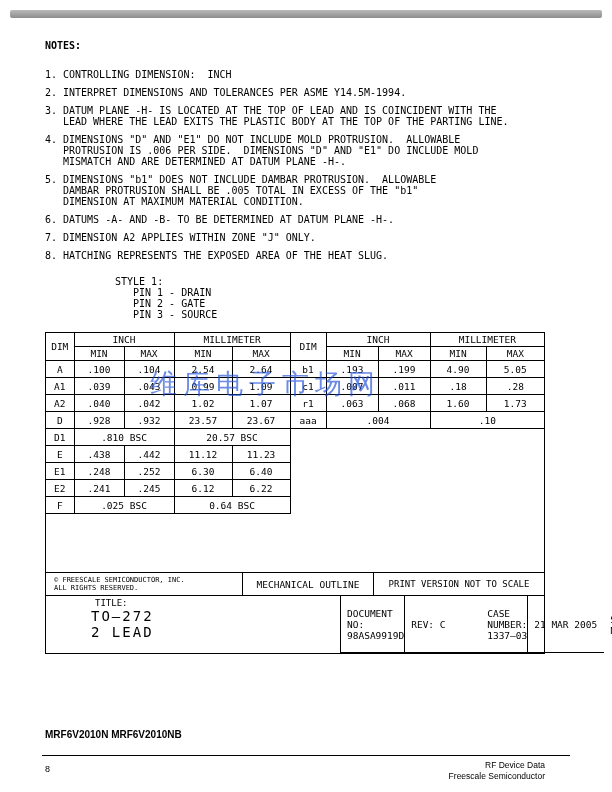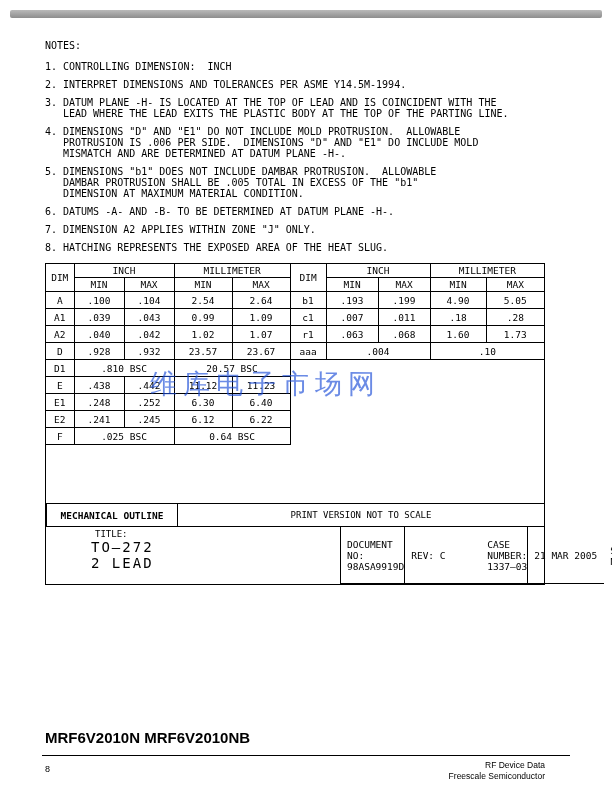--- a/index.html
+++ b/index.html
@@ -4,21 +4,21 @@
 <style>
   html,body{margin:0;padding:0;background:#e8e8e8;}
   .page{width:612px;height:792px;background:#ffffff;position:relative;overflow:hidden;
         font-family:"DejaVu Sans Mono", monospace;color:#000;}
   .topbar{position:absolute;left:10px;top:10px;width:592px;height:8px;
           background:linear-gradient(#b9b9b9,#8d8d8d);border-radius:2px;}
   .watermark{position:absolute;left:150px;top:366px;font-size:27px;letter-spacing:6px;
              color:#1d4ed8;opacity:.65;z-index:3;pointer-events:none;white-space:nowrap;
              font-family:"DejaVu Sans", sans-serif;}
   .content{position:absolute;left:45px;top:40px;width:500px;}
-  .notes-heading{font-size:10px;margin-bottom:10px;}
+  .notes-heading{font-size:10px;margin-bottom:18px;font-weight:bold;}
   .note{display:flex;font-size:10px;line-height:11px;margin-bottom:7px;}
   .note-num{flex:0 0 18px;}
   .note-text{white-space:pre-wrap;}
   .style-block{margin:15px 0 12px 70px;font-size:10px;line-height:11px;}
   .style-block .pin{margin-left:18px;}
   .style-title{margin-bottom:0;}
   
   .outline-block{border:1px solid #000;width:498px;margin-top:10px;
                  display:flex;flex-direction:column;}
   table.dims{border-collapse:collapse;table-layout:fixed;width:498px;font-size:9.5px;}
@@ -28,35 +28,35 @@
   table.dims td.no-l{border-left:none;}
   table.dims td.no-r{border-right:none;}
   table.dims td.no-t{border-top:none;}
   table.dims td.nb{border:none;}
   .filler{height:58px;}
   .band{display:flex;border-top:1px solid #000;border-bottom:1px solid #000;height:22px;}
   .band-copy{flex:0 0 188px;font-size:7px;line-height:8px;display:flex;flex-direction:column;
              justify-content:center;padding-left:8px;}
   .band-center{flex:0 0 130px;border-left:1px solid #000;border-right:1px solid #000;
                display:flex;align-items:center;justify-content:center;
-               font-weight:bold;font-size:9.5px;}
+               font-weight:normal;font-size:9.5px;}
   .band-right{flex:1;display:flex;align-items:center;justify-content:center;font-size:9px;}
   .titleblock{display:flex;height:57px;margin-left:45px;}
   .title-cell{flex:0 0 249px;border-right:1px solid #000;position:relative;}
   .title-label{position:absolute;top:2px;left:4px;font-size:9px;}
   .title-text{padding-top:12px;font-size:14px;line-height:16px;letter-spacing:2px;}
   .info-col{flex:1;display:flex;}
   .info-row{display:flex;flex:1;border-bottom:1px solid #000;}
   .info-row:last-child{border-bottom:none;}
   .info-cell{display:flex;align-items:center;padding-left:6px;font-size:9.5px;}
   .doc-cell{flex:1;border-right:1px solid #000;}
   .rev-cell{flex:0 0 70px;}
   .std-cell{flex:1;}
   
-  .part-numbers{position:absolute;left:45px;top:729px;font-size:15px;font-weight:bold;
+  .part-numbers{position:absolute;left:45px;top:729px;font-size:10px;font-weight:bold;
                 font-family:"Liberation Sans", sans-serif;}
   .footer-rule{position:absolute;left:42px;top:755px;width:528px;height:1px;background:#000;}
   .page-number{position:absolute;left:45px;top:764px;font-size:9px;
                font-family:"Liberation Sans", sans-serif;}
   .footer-right{position:absolute;right:67px;top:760px;text-align:right;font-size:8.5px;
                 line-height:10.5px;font-family:"Liberation Sans", sans-serif;}
 </style>
 </head>
 <body>
 
@@ -103,20 +103,26 @@
       <div class="note">
         <span class="note-num">7.</span>
         <span class="note-text">DIMENSION A2 APPLIES WITHIN ZONE "J" ONLY.</span>
       </div>
       <div class="note">
         <span class="note-num">8.</span>
         <span class="note-text">HATCHING REPRESENTS THE EXPOSED AREA OF THE HEAT SLUG.</span>
       </div>
     </div>
 
+    <div class="style-block">
+      <div class="style-title">STYLE 1:</div>
+      <div class="pin">PIN 1 - DRAIN</div>
+      <div class="pin">PIN 2 - GATE</div>
+      <div class="pin">PIN 3 - SOURCE</div>
+    </div>
 
     <div class="outline-block">
 
       <table class="dims">
         <colgroup>
           <col style="width:28px">
             <col style="width:50px">
             <col style="width:50px">
           <col style="width:58px">
             <col style="width:58px">
@@ -248,20 +254,24 @@
               <td class="nb"></td>
               <td class="nb"></td>
               <td class="nb no-r"></td>
             </tr>
           </tbody>
       </table>
 
       <div class="filler"></div>
 
       <div class="band">
+        <div class="band-copy">
+          <span>© FREESCALE SEMICONDUCTOR, INC.</span>
+          <span>ALL RIGHTS RESERVED.</span>
+        </div>
         <div class="band-center">MECHANICAL OUTLINE</div>
         <div class="band-right">PRINT VERSION NOT TO SCALE</div>
       </div>
 
       <div class="titleblock">
         <div class="title-cell">
           <span class="title-label">TITLE:</span>
           <div class="title-text">
             <div>TO–272</div>
             <div>2 LEAD</div>

